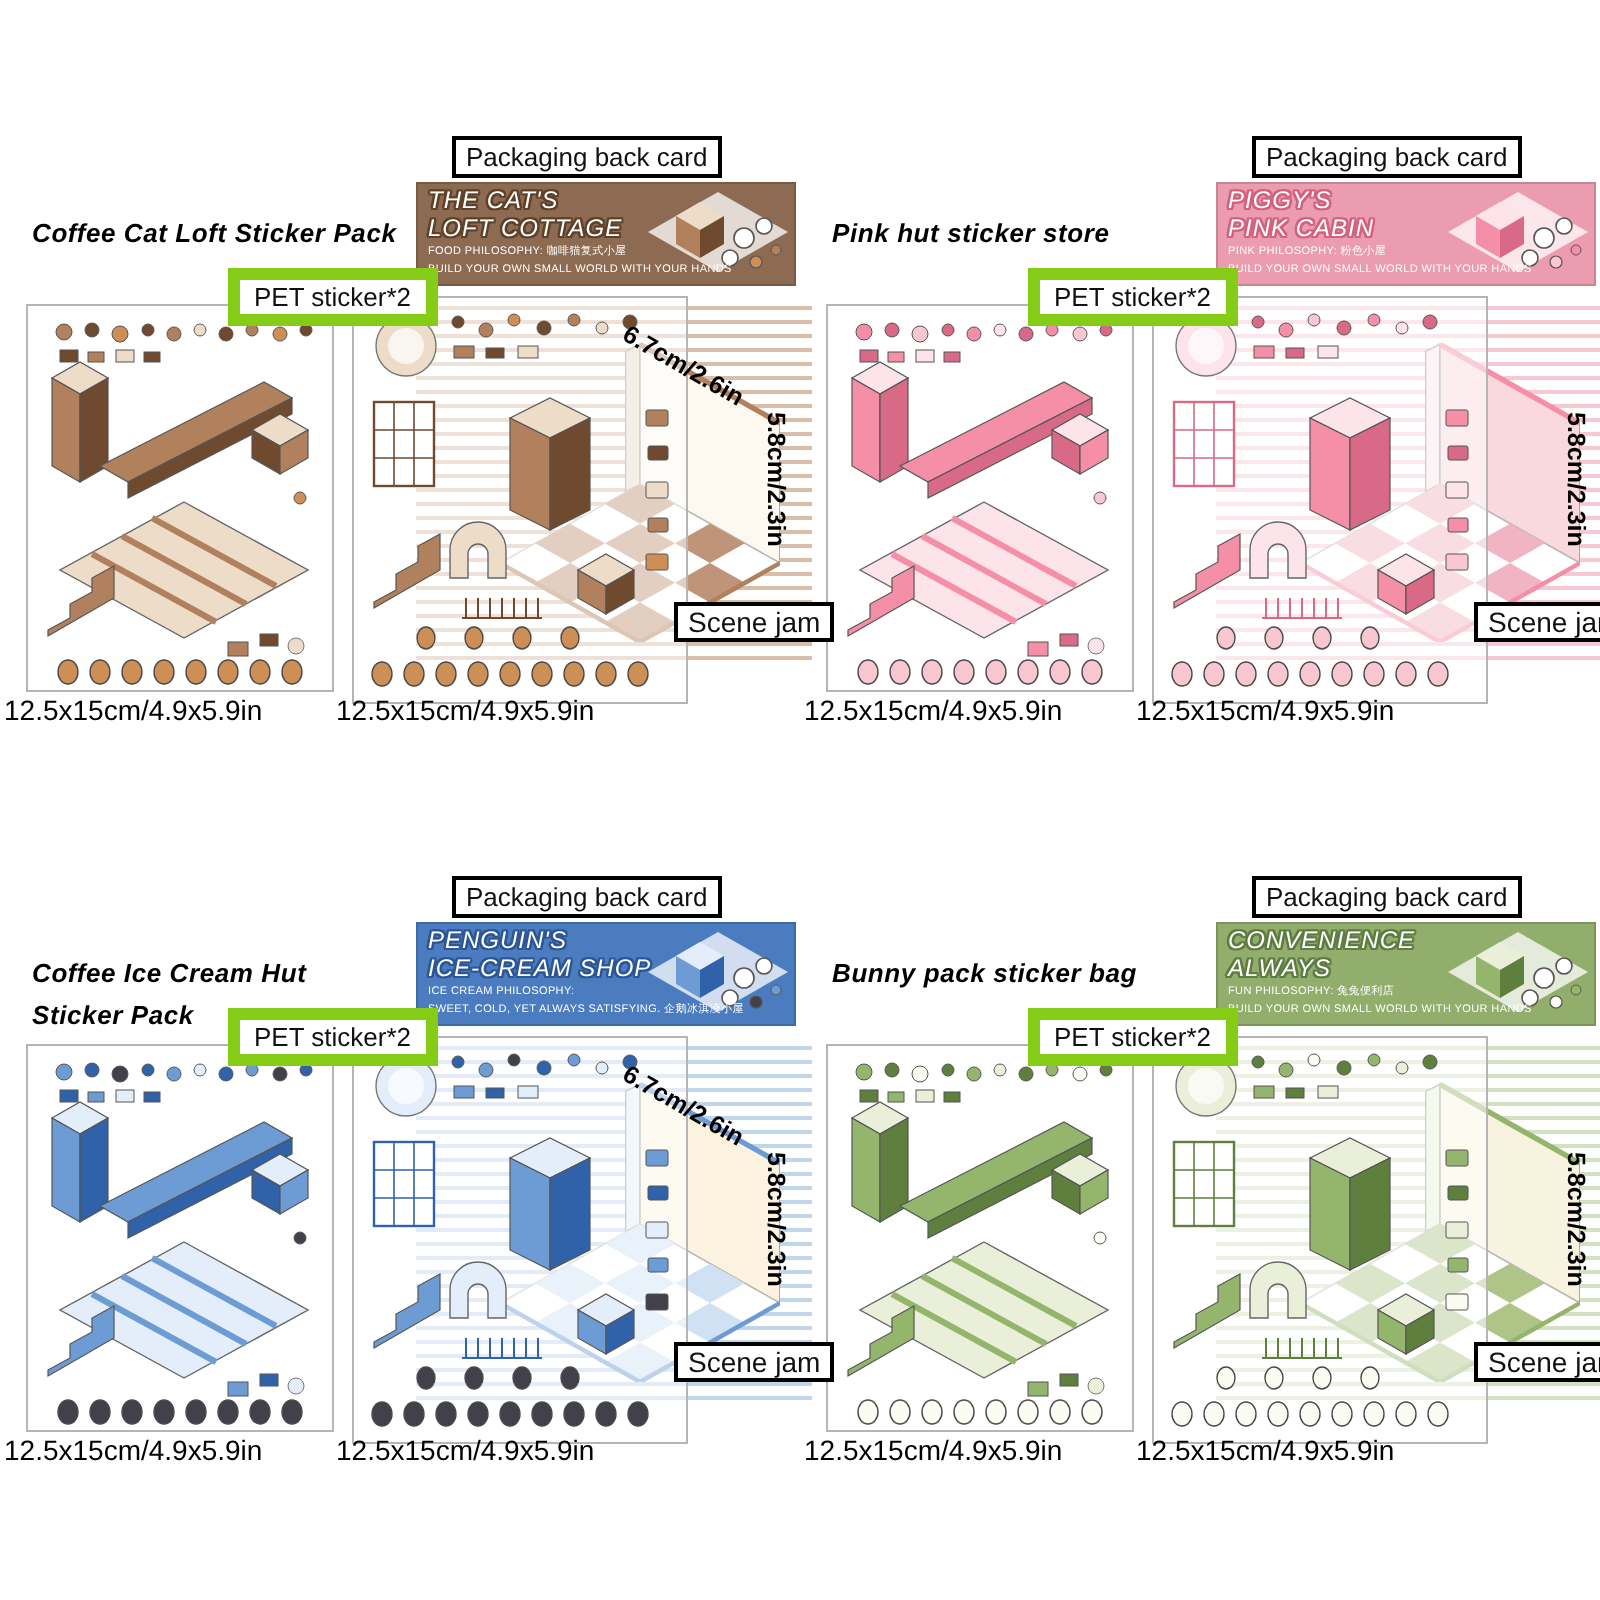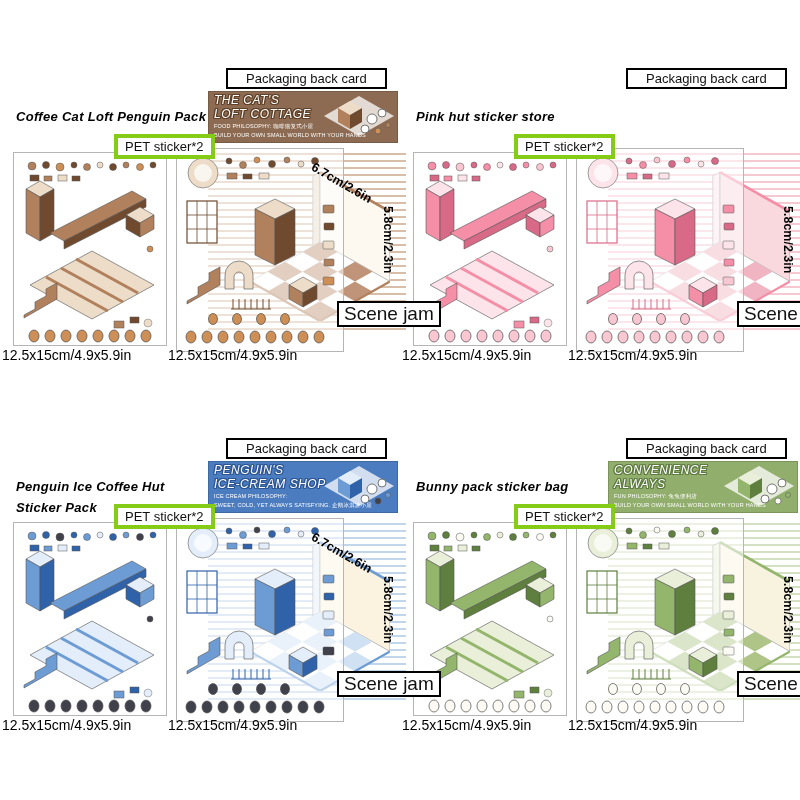--- a/index.html
+++ b/index.html
@@ -1,49 +1,49 @@
 <!DOCTYPE html>
 <html><head>
 <meta charset="utf-8">
 <style>
   html,body{margin:0;padding:0;width:800px;height:800px;background:#fff;
     font-family:"Liberation Sans", sans-serif;position:relative;overflow:hidden;}
   .quad{position:absolute;width:400px;height:340px;}
   #q0{left:0;top:60px}#q1{left:400px;top:60px}#q2{left:0;top:430px}#q3{left:400px;top:430px}
 
   .pkg-label{position:absolute;left:226px;top:8px;border:2px solid #000;background:#fff;
-    font-size:13px;padding:1px 18px;z-index:5;white-space:nowrap;color:#111;}
+    font-size:13px;padding:1px 5px;z-index:5;white-space:nowrap;color:#111;}
   .banner{position:absolute;left:208px;top:31px;width:190px;height:52px;z-index:3;
     background:var(--accent);overflow:hidden;box-shadow:0 0 0 1px rgba(0,0,0,0.15) inset;}
   .banner-text{position:absolute;left:6px;top:3px;z-index:2;}
   .banner-title{font-size:12px;line-height:13.5px;font-weight:400;font-style:italic;color:#fff;
     letter-spacing:.5px;white-space:nowrap;
     text-shadow:1.2px 0 var(--b_outline),-1.2px 0 var(--b_outline),0 1.2px var(--b_outline),
       0 -1.2px var(--b_outline),1px 1px var(--b_outline),-1px -1px var(--b_outline),
       1px -1px var(--b_outline),-1px 1px var(--b_outline);}
   .banner-sub{font-size:5.5px;line-height:7px;color:#fff;margin-top:2px;white-space:nowrap;letter-spacing:.2px;}
   .banner-art{position:absolute;right:0;top:0;width:78px;height:52px;z-index:1;}
 
   .title{position:absolute;left:16px;top:46px;width:205px;font-size:13px;font-weight:700;
     font-style:italic;line-height:21px;letter-spacing:.3px;z-index:4;color:#000;white-space:nowrap;}
 
-  .pet-label{position:absolute;left:114px;top:74px;border:4px solid #84cc16;background:#fff;
+  .pet-label{position:absolute;left:114px;top:74px;border:6px solid #84cc16;background:#fff;
     font-size:13px;padding:1px 7px;z-index:5;white-space:nowrap;color:#111;}
 
   .stripes{position:absolute;left:208px;top:88px;width:198px;height:184px;z-index:0;
     background:repeating-linear-gradient(180deg,#fff 0 5px,var(--stripe) 5px 7px);}
   .scene{position:absolute;left:250px;top:96px;width:140px;height:165px;z-index:1;}
   .scene svg{width:100%;height:100%;display:block;}
 
   .dim-diag{position:absolute;left:316px;top:100px;font-size:12.5px;font-weight:600;color:#000;
     transform:rotate(30deg);transform-origin:0 0;z-index:5;white-space:nowrap;}
   .dim-vert{position:absolute;left:381px;top:146px;font-size:12.5px;font-weight:600;color:#000;
     writing-mode:vertical-rl;z-index:5;white-space:nowrap;}
   .scene-jam{position:absolute;left:337px;top:241px;border:2px solid #000;background:#fff;
-    font-size:19px;padding:0 5px;z-index:5;white-space:nowrap;color:#111;}
+    font-size:14px;padding:0 5px;z-index:5;white-space:nowrap;color:#111;}
 
   .sheet{position:absolute;border:1px solid #b5b5b5;z-index:2;}
   .sheet svg{width:100%;height:100%;display:block;}
   .sheet1{left:13px;top:92px;width:152px;height:192px;background:#fff;}
   .sheet2{left:176px;top:88px;width:166px;height:202px;background:rgba(255,255,255,.55);}
 
   .size-label{position:absolute;top:287px;font-size:14px;z-index:4;text-align:left;color:#000;}
   .size1{left:2px;width:176px;}
   .size2{left:168px;width:182px;}
   .defs-holder{position:absolute;width:0;height:0;overflow:hidden;}
@@ -215,21 +215,21 @@
         </svg></div>
     <div class="banner-text">
       <div class="banner-title">THE CAT'S</div>
       <div class="banner-title">LOFT COTTAGE</div>
       <div class="banner-sub">FOOD PHILOSOPHY: 咖啡猫复式小屋</div>
       <div class="banner-sub">BUILD YOUR OWN SMALL WORLD WITH YOUR HANDS</div>
     </div>
   </div>
   <div class="pkg-label">Packaging back card</div>
   <div class="title">
-    <div>Coffee Cat Loft Penguin Pack</div>
+    <div>Coffee Cat Loft Sticker Pack</div>
 
   </div>
   <div class="pet-label">PET sticker*2</div>
   <div class="dim-diag">6.7cm/2.6in</div>
   <div class="dim-vert">5.8cm/2.3in</div>
   <div class="scene-jam">Scene jam</div>
   <div class="size-label size1">12.5x15cm/4.9x5.9in</div>
   <div class="size-label size2">12.5x15cm/4.9x5.9in</div>
 </div>
 
@@ -243,20 +243,31 @@
   <div class="sheet sheet1">
       <svg>
         <use href="#arta"></use>
       </svg>
     </div>
   <div class="sheet sheet2">
       <svg>
         <use href="#artb"></use>
       </svg>
     </div>
+  <div class="banner">
+    <div class="banner-art"><svg width="78" height="52">
+          <use href="#bannerart"></use>
+        </svg></div>
+    <div class="banner-text">
+      <div class="banner-title">PIGGY'S</div>
+      <div class="banner-title">PINK CABIN</div>
+      <div class="banner-sub">PINK PHILOSOPHY: 粉色小屋</div>
+      <div class="banner-sub">BUILD YOUR OWN SMALL WORLD WITH YOUR HANDS</div>
+    </div>
+  </div>
   <div class="pkg-label">Packaging back card</div>
   <div class="title">
     <div>Pink hut sticker store</div>
 
   </div>
   <div class="pet-label">PET sticker*2</div>
 
   <div class="dim-vert">5.8cm/2.3in</div>
   <div class="scene-jam">Scene jam</div>
   <div class="size-label size1">12.5x15cm/4.9x5.9in</div>
@@ -286,21 +297,21 @@
         </svg></div>
     <div class="banner-text">
       <div class="banner-title">PENGUIN'S</div>
       <div class="banner-title">ICE-CREAM SHOP</div>
       <div class="banner-sub">ICE CREAM PHILOSOPHY:</div>
       <div class="banner-sub">SWEET, COLD, YET ALWAYS SATISFYING. 企鹅冰淇凌小屋</div>
     </div>
   </div>
   <div class="pkg-label">Packaging back card</div>
   <div class="title">
-    <div>Penguin Ice Coffee Hut</div>
+    <div>Coffee Ice Cream Hut</div>
     <div>Sticker Pack</div>
   </div>
   <div class="pet-label">PET sticker*2</div>
   <div class="dim-diag">6.7cm/2.6in</div>
   <div class="dim-vert">5.8cm/2.3in</div>
   <div class="scene-jam">Scene jam</div>
   <div class="size-label size1">12.5x15cm/4.9x5.9in</div>
   <div class="size-label size2">12.5x15cm/4.9x5.9in</div>
 </div>
 

